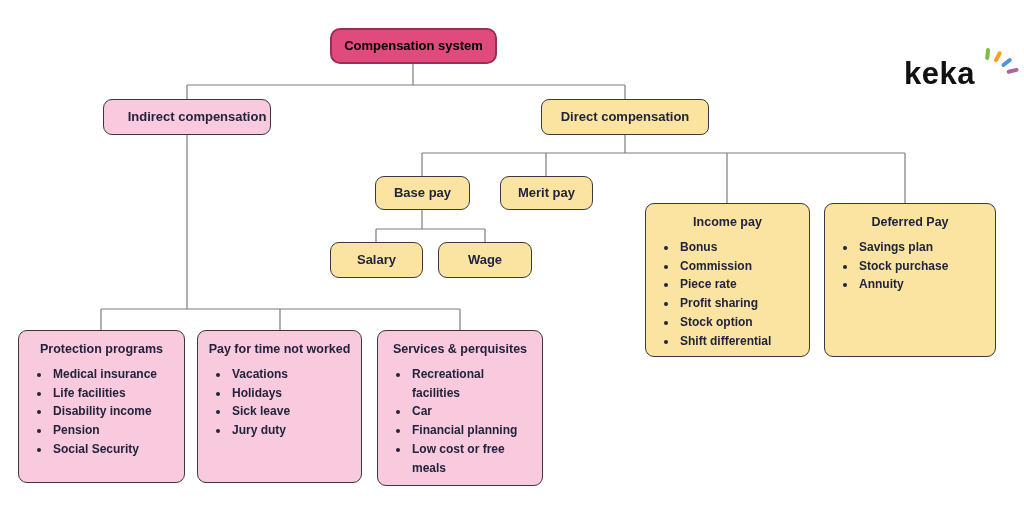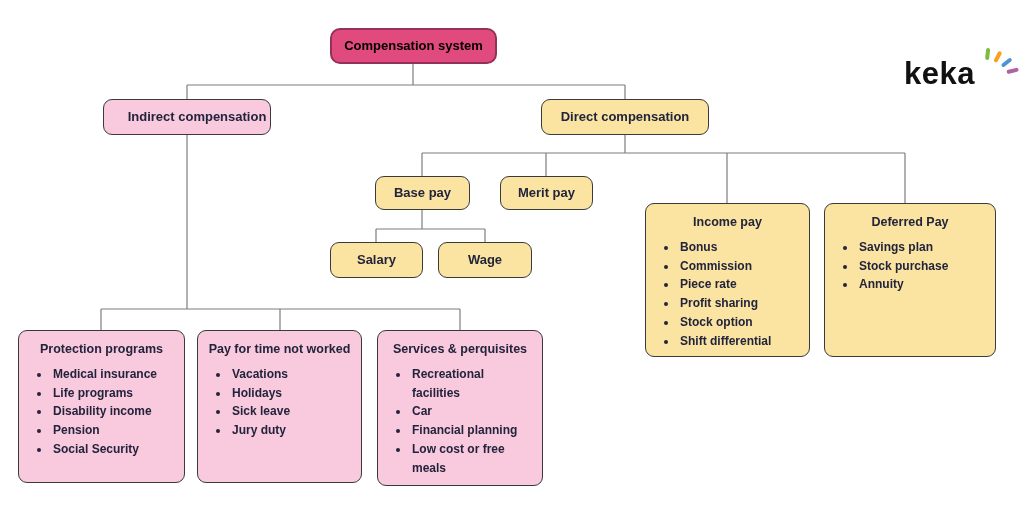--- a/index.html
+++ b/index.html
@@ -41,21 +41,21 @@
       M187 135 V309 M101 309 H460 M101 309 V330 M280 309 V330 M460 309 V330"></path>
   </svg>
 
   <div class="box rootbox" style="left:330px;top:28px;width:167px;height:36px;">
     <span>Compensation system</span>
   </div>
 
   <div class="box pink" style="left:103px;top:99px;width:168px;height:36px;padding-left:20px;">
     <span>Indirect compensation</span>
   </div>
-  <div class="box yellow" style="left:541px;top:99px;width:168px;height:36px;">
+  <div class="box yellow" style="left:541px;top:99px;width:168px;height:36px;border-radius:8px;">
     <span>Direct compensation</span>
   </div>
 
   <div class="box yellow" style="left:375px;top:176px;width:95px;height:34px;">
     <span>Base pay</span>
   </div>
   <div class="box yellow" style="left:500px;top:176px;width:93px;height:34px;">
     <span>Merit pay</span>
   </div>
   <div class="box yellow" style="left:330px;top:242px;width:93px;height:36px;">
@@ -83,21 +83,21 @@
       <li>Savings plan</li>
       <li>Stock purchase</li>
       <li>Annuity</li>
     </ul>
   </div>
 
   <div class="box pink bigbox" style="left:18px;top:330px;width:167px;height:153px;">
     <div class="bb-title">Protection programs</div>
     <ul>
       <li>Medical insurance</li>
-      <li>Life programs</li>
+      <li>Life facilities</li>
       <li>Disability income</li>
       <li>Pension</li>
       <li>Social Security</li>
     </ul>
   </div>
 
   <div class="box pink bigbox" style="left:197px;top:330px;width:165px;height:153px;">
     <div class="bb-title">Pay for time not worked</div>
     <ul>
       <li>Vacations</li>

